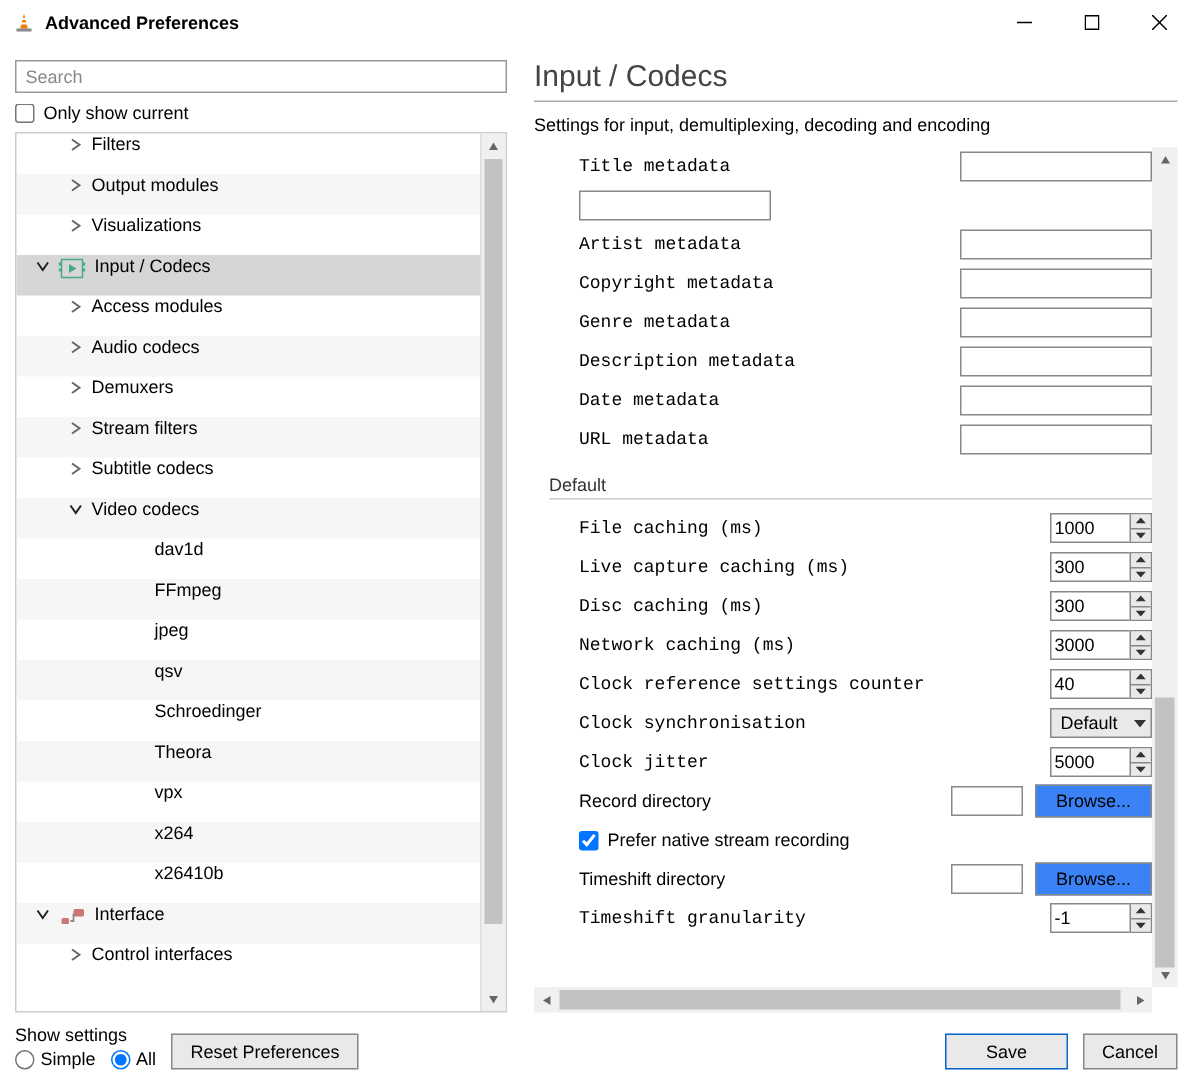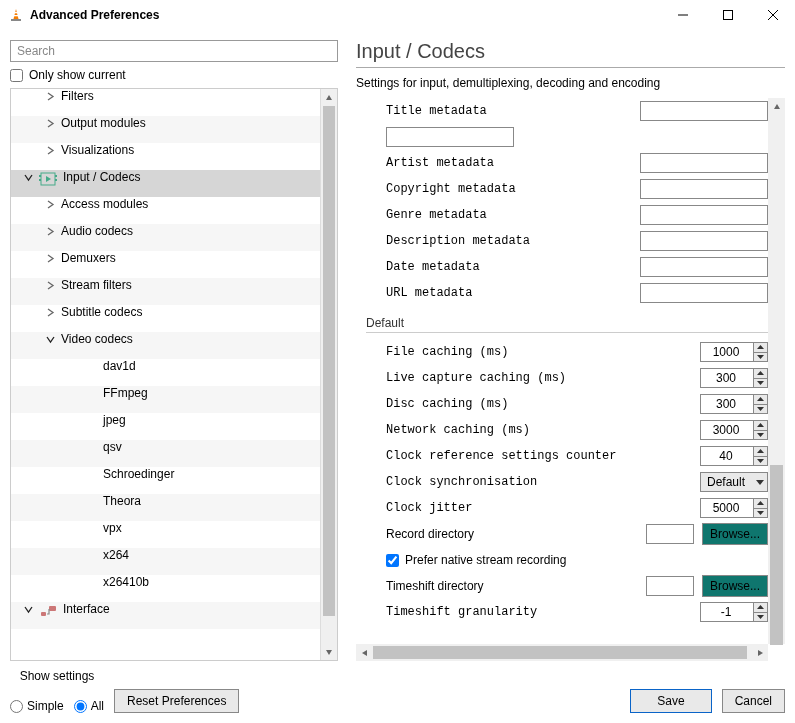--- a/index.html
+++ b/index.html
@@ -175,21 +175,21 @@
   .spin {
     display: flex;
     width: 68px;
     height: 20px;
   }
   .spin input {
     flex: 1;
     min-width: 0;
     border: 1px solid #888;
     border-right: 0;
-    text-align: center;
+    text-align: left;
     padding-right: 4px;
     font: inherit;
   }
   .spin .btns {
     width: 15px;
     display: flex;
     flex-direction: column;
     border: 1px solid #888;
   }
   .spin .b {
@@ -227,24 +227,24 @@
   }
   .browse-row .lbl { flex:1; }
   .dir-input {
     width: 48px;
     height: 20px;
     border: 1px solid #888;
     background: #fff;
     font: inherit;
   }
   .browse-btn {
-    width: 66px;
+    width: 78px;
     height: 22px;
     border: 1px solid #888;
-    background: #0f766e;
+    background: #3b82f6;
     font: inherit;
   }
   
   .vscroll2 {
     position: absolute;
     top: 0; right: 0; bottom: 17px;
     width: 17px;
     background: #f0f0f0;
     display: flex;
     flex-direction: column;
@@ -273,22 +273,21 @@
     background:#c2c2c2;
   }
   
   .footer {
     display: flex;
     align-items: flex-end;
     padding: 8px 10px 10px 10px;
     gap: 10px;
   }
   .show-settings .heading {
-    margin-bottom: 16px;
-    text-align: center;
+    margin-bottom: 2px;
   }
   .radio-row {
     display: flex;
     align-items: center;
     gap: 10px;
   }
   .radio-row label {
     display: flex;
     align-items: center;
     gap: 4px;
@@ -485,20 +484,28 @@
             </span>
             <span class="node-icon">
               <svg width="18" height="14" viewBox="0 0 18 14">
                 <rect x="10" y="2" width="7" height="5" rx="1" fill="#c77"></rect>
                 <rect x="2" y="8" width="5" height="4" rx="1" fill="#c77"></rect>
                 <path d="M8 10 L10 10 L10 5" fill="none" stroke="#888" stroke-width="1.2"></path>
               </svg>
             </span>
             <span class="tree-label">Interface</span>
           </div>
+          <div class="tree-item indent1">
+            <span class="chev">
+              <svg width="9" height="9">
+                <polyline points="2,1 7,4.5 2,8" fill="none" stroke="#666" stroke-width="1.3"></polyline>
+              </svg>
+            </span>
+            <span class="tree-label">Control interfaces</span>
+          </div>
         </div>
       <div class="vscroll">
         <div class="arrow">
           <svg width="8" height="8">
               <polygon points="4,1 7,6 1,6" fill="#666"></polygon>
             </svg>
         </div>
         <div class="thumb" style="flex:0 0 510px"></div>
         <div style="flex:1"></div>
         <div class="arrow">

